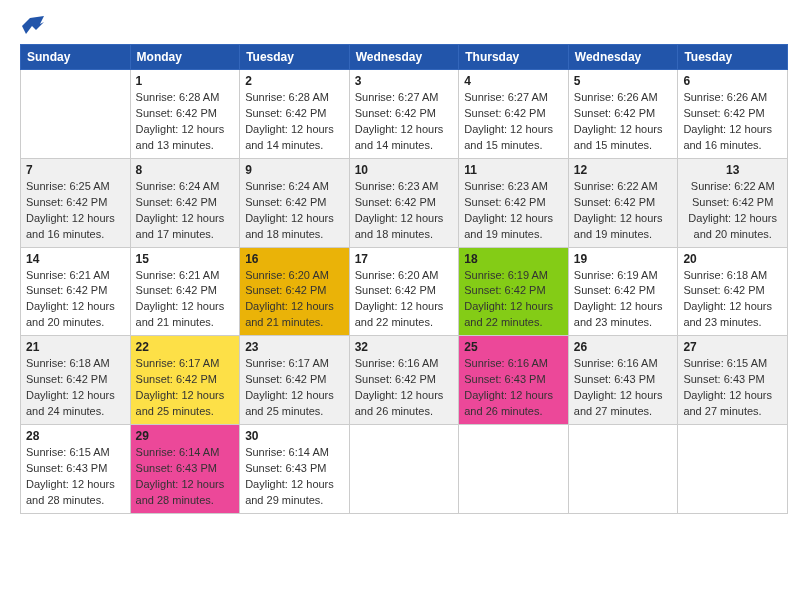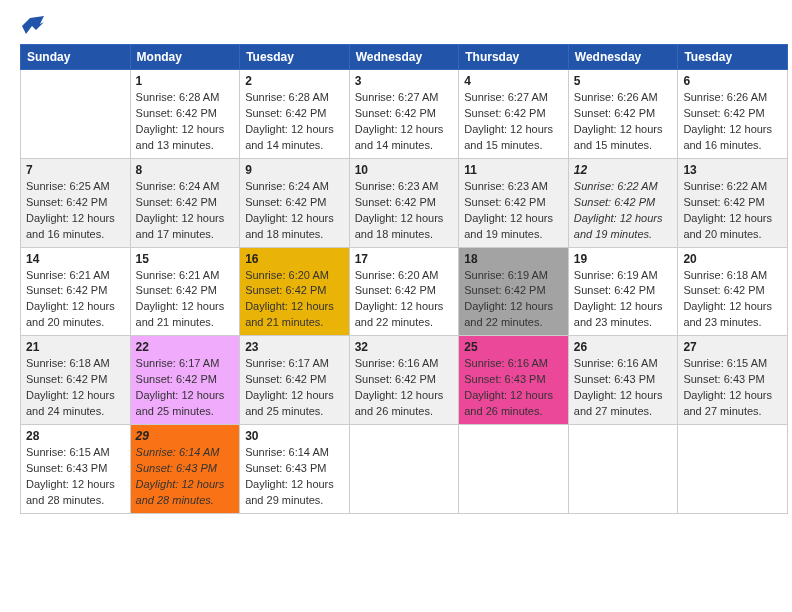--- a/index.html
+++ b/index.html
@@ -175,25 +175,25 @@
             <div class="day-info">Sunrise: 6:24 AM<br>Sunset: 6:42 PM<br>Daylight: 12 hours and 18 minutes.</div>
           </td>
           <td style="background: rgb(240, 240, 240);">
             <span class="day-num">10</span>
             <div class="day-info">Sunrise: 6:23 AM<br>Sunset: 6:42 PM<br>Daylight: 12 hours and 18 minutes.</div>
           </td>
           <td style="background: rgb(240, 240, 240);">
             <span class="day-num">11</span>
             <div class="day-info">Sunrise: 6:23 AM<br>Sunset: 6:42 PM<br>Daylight: 12 hours and 19 minutes.</div>
           </td>
-          <td style="background: rgb(240, 240, 240); font-style: italic;">
+          <td style="background: rgb(240, 240, 240);">
             <span class="day-num">12</span>
             <div class="day-info">Sunrise: 6:22 AM<br>Sunset: 6:42 PM<br>Daylight: 12 hours and 19 minutes.</div>
           </td>
-          <td style="background: rgb(240, 240, 240);">
+          <td style="background: rgb(240, 240, 240); text-align: center;">
             <span class="day-num">13</span>
             <div class="day-info">Sunrise: 6:22 AM<br>Sunset: 6:42 PM<br>Daylight: 12 hours and 20 minutes.</div>
           </td>
         </tr>
         <tr>
           <td style="background: rgb(255, 255, 255); margin-top: 36px;">
             <span class="day-num">14</span>
             <div class="day-info">Sunrise: 6:21 AM<br>Sunset: 6:42 PM<br>Daylight: 12 hours and 20 minutes.</div>
           </td>
           <td style="background: rgb(255, 255, 255);">
@@ -201,39 +201,39 @@
             <div class="day-info">Sunrise: 6:21 AM<br>Sunset: 6:42 PM<br>Daylight: 12 hours and 21 minutes.</div>
           </td>
           <td style="background: #eab308;">
             <span class="day-num">16</span>
             <div class="day-info">Sunrise: 6:20 AM<br>Sunset: 6:42 PM<br>Daylight: 12 hours and 21 minutes.</div>
           </td>
           <td style="background: rgb(255, 255, 255); margin-top: 20px;">
             <span class="day-num">17</span>
             <div class="day-info">Sunrise: 6:20 AM<br>Sunset: 6:42 PM<br>Daylight: 12 hours and 22 minutes.</div>
           </td>
-          <td style="background: #a3a3a3;">
+          <td style="background: #84cc16;">
             <span class="day-num">18</span>
             <div class="day-info">Sunrise: 6:19 AM<br>Sunset: 6:42 PM<br>Daylight: 12 hours and 22 minutes.</div>
           </td>
           <td style="background: rgb(255, 255, 255);">
             <span class="day-num">19</span>
             <div class="day-info">Sunrise: 6:19 AM<br>Sunset: 6:42 PM<br>Daylight: 12 hours and 23 minutes.</div>
           </td>
           <td style="background: rgb(255, 255, 255);">
             <span class="day-num">20</span>
             <div class="day-info">Sunrise: 6:18 AM<br>Sunset: 6:42 PM<br>Daylight: 12 hours and 23 minutes.</div>
           </td>
         </tr>
         <tr>
           <td style="background: rgb(240, 240, 240);">
             <span class="day-num">21</span>
             <div class="day-info">Sunrise: 6:18 AM<br>Sunset: 6:42 PM<br>Daylight: 12 hours and 24 minutes.</div>
           </td>
-          <td style="background: #f0abfc;">
+          <td style="background: #fde047;">
             <span class="day-num">22</span>
             <div class="day-info">Sunrise: 6:17 AM<br>Sunset: 6:42 PM<br>Daylight: 12 hours and 25 minutes.</div>
           </td>
           <td style="background: rgb(240, 240, 240);">
             <span class="day-num">23</span>
             <div class="day-info">Sunrise: 6:17 AM<br>Sunset: 6:42 PM<br>Daylight: 12 hours and 25 minutes.</div>
           </td>
           <td style="background: rgb(240, 240, 240);">
             <span class="day-num">32</span>
             <div class="day-info">Sunrise: 6:16 AM<br>Sunset: 6:42 PM<br>Daylight: 12 hours and 26 minutes.</div>
@@ -249,21 +249,21 @@
           <td style="background: rgb(240, 240, 240);">
             <span class="day-num">27</span>
             <div class="day-info">Sunrise: 6:15 AM<br>Sunset: 6:43 PM<br>Daylight: 12 hours and 27 minutes.</div>
           </td>
         </tr>
         <tr>
           <td style="background: rgb(255, 255, 255);">
             <span class="day-num">28</span>
             <div class="day-info">Sunrise: 6:15 AM<br>Sunset: 6:43 PM<br>Daylight: 12 hours and 28 minutes.</div>
           </td>
-          <td style="background: #f97316; font-style: italic;">
+          <td style="background: #ec4899;">
             <span class="day-num">29</span>
             <div class="day-info">Sunrise: 6:14 AM<br>Sunset: 6:43 PM<br>Daylight: 12 hours and 28 minutes.</div>
           </td>
           <td style="background: rgb(255, 255, 255); margin-left: 32px;">
             <span class="day-num">30</span>
             <div class="day-info">Sunrise: 6:14 AM<br>Sunset: 6:43 PM<br>Daylight: 12 hours and 29 minutes.</div>
           </td>
           <td class="empty-cell"></td>
           <td class="empty-cell"></td>
           <td class="empty-cell"></td>

